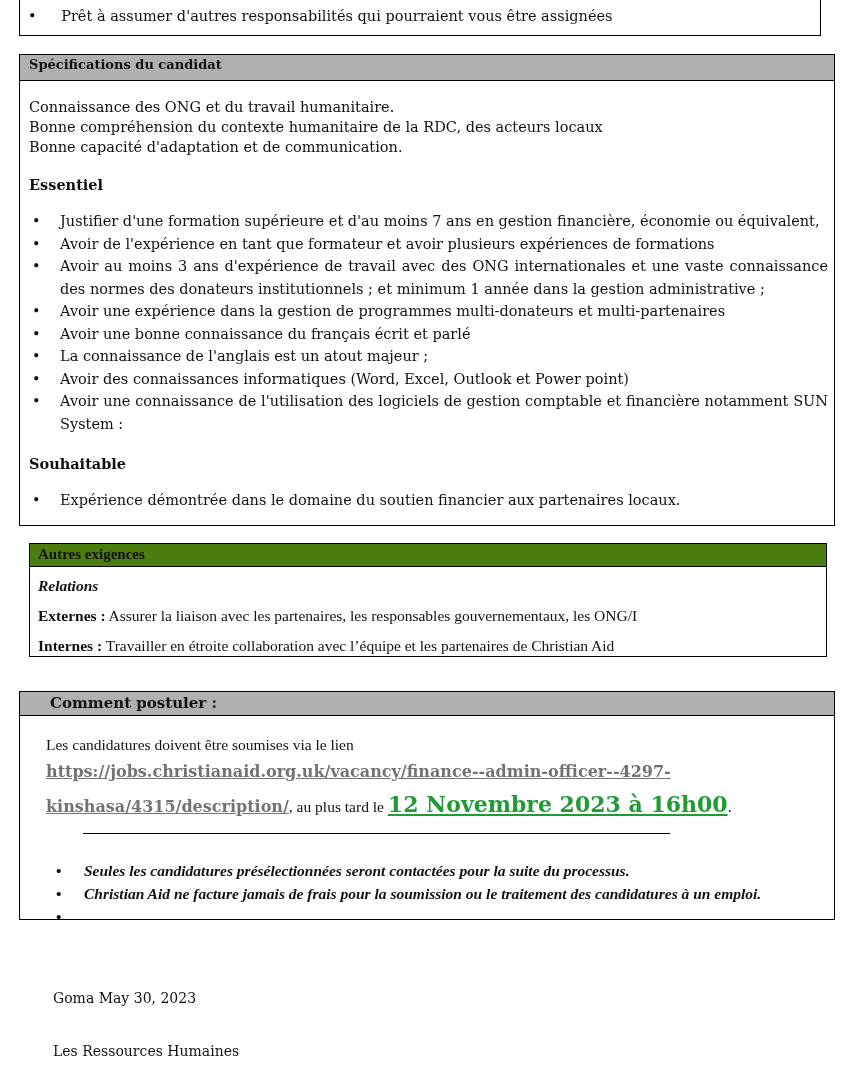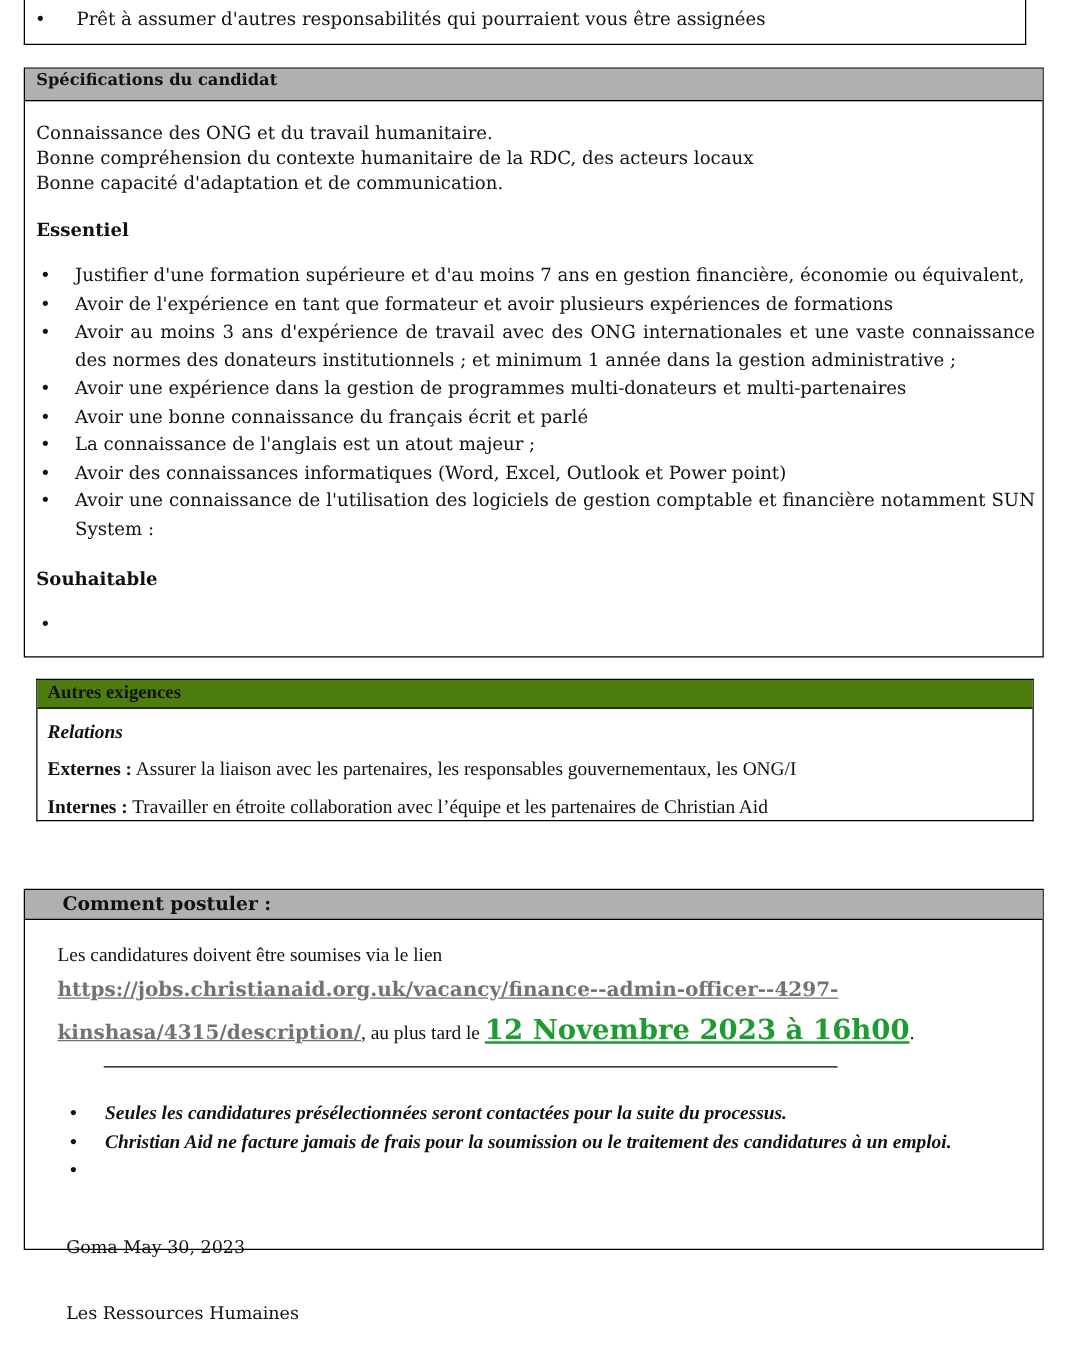--- a/index.html
+++ b/index.html
@@ -19,21 +19,21 @@
   .sub-hdr { position:absolute; left:9px; font-weight:bold; font-size:14.5px; }
   ul.bl { list-style:none; margin:0; padding:0; position:absolute; left:9px; right:6px; }
   ul.bl li { position:relative; padding-left:31px; font-size:14.5px; line-height:22.5px; text-align:justify; }
   ul.bl li .dot { position:absolute; left:3px; top:0; }
 
   #autres-box { left:29px; top:543px; width:798px; height:114px; border-bottom:none; }
   #autres-box .hdr { background:#4d7c0f; height:23px; padding:2px 5px 0 8px; font-size:15px; }
   #autres-box .row { position:absolute; left:8px; font-size:15.5px; }
   #autres-bottom { position:absolute; left:29px; top:656px; width:798px; border-top:1px solid #000; }
 
-  #apply-box { left:19px; top:691px; width:816px; height:289px;margin-top:20px; }
+  #apply-box { left:19px; top:691px; width:816px; height:229px; }
   #apply-box .hdr { height:24px; padding:2px 0 0 30px; font-size:15px; }
   .link { color:#737373; text-decoration:underline; font-weight:bold; font-size:16px; }
   .deadline { color:#1e9b32; text-decoration:underline; font-weight:bold; font-size:22px; }
   #sep-line { position:absolute; left:63px; top:141px; width:587px; border-top:1px solid #000; }
   ul.it { list-style:none; margin:0; padding:0; position:absolute; left:30px; right:6px; top:170px; }
   ul.it li { position:relative; padding-left:34px; font-style:italic; font-weight:bold; font-size:15.5px; line-height:18px; margin-bottom:5px; }
   ul.it li .dot { position:absolute; left:6px; font-style:normal; }
 
   .footer-line { position:absolute; left:53px; font-size:14px; }
 </style>
@@ -58,21 +58,21 @@
     <li><span class="dot">•</span><span>Avoir de l'expérience en tant que formateur et avoir plusieurs expériences de formations</span></li>
     <li><span class="dot">•</span><span>Avoir au moins 3 ans d'expérience de travail avec des ONG internationales et une vaste connaissance des normes des donateurs institutionnels ; et minimum 1 année dans la gestion administrative ;</span></li>
     <li><span class="dot">•</span><span>Avoir une expérience dans la gestion de programmes multi-donateurs et multi-partenaires</span></li>
     <li><span class="dot">•</span><span>Avoir une bonne connaissance du français écrit et parlé</span></li>
     <li><span class="dot">•</span><span>La connaissance de l'anglais est un atout majeur ;</span></li>
     <li><span class="dot">•</span><span>Avoir des connaissances informatiques (Word, Excel, Outlook et Power point)</span></li>
     <li><span class="dot">•</span><span>Avoir une connaissance de l'utilisation des logiciels de gestion comptable et financière notamment SUN System :</span></li>
   </ul>
   <div class="sub-hdr" style="top:400px">Souhaitable</div>
   <ul class="bl" style="top:434px">
-    <li><span class="dot">•</span></li>
+    <li><span class="dot">•</span><span>Expérience démontrée dans le domaine du soutien financier aux partenaires locaux.</span></li>
   </ul>
 </div>
 
 <div id="autres-box" class="box times">
   <div class="hdr">Autres exigences</div>
   <div class="row" style="top:33px; font-style:italic; font-weight:bold;">Relations</div>
   <div class="row" style="top:63px">
     <b>Externes :</b><span> Assurer la liaison avec les partenaires, les responsables gouvernementaux, les ONG/I</span>
   </div>
   <div class="row" style="top:93px">

